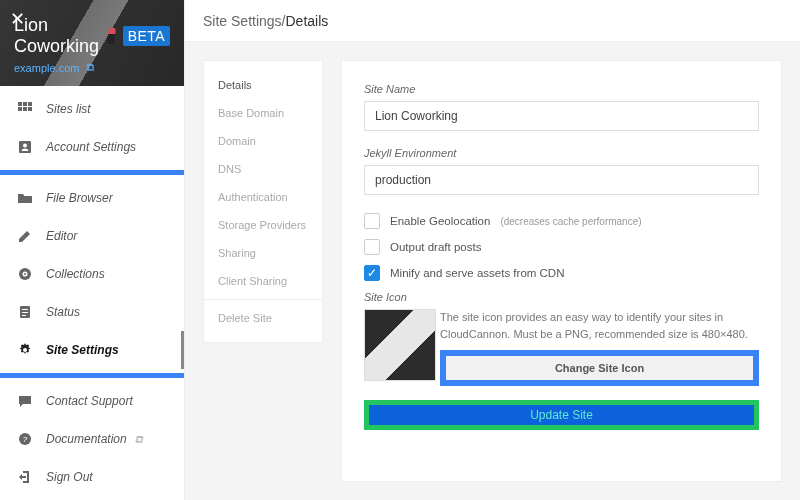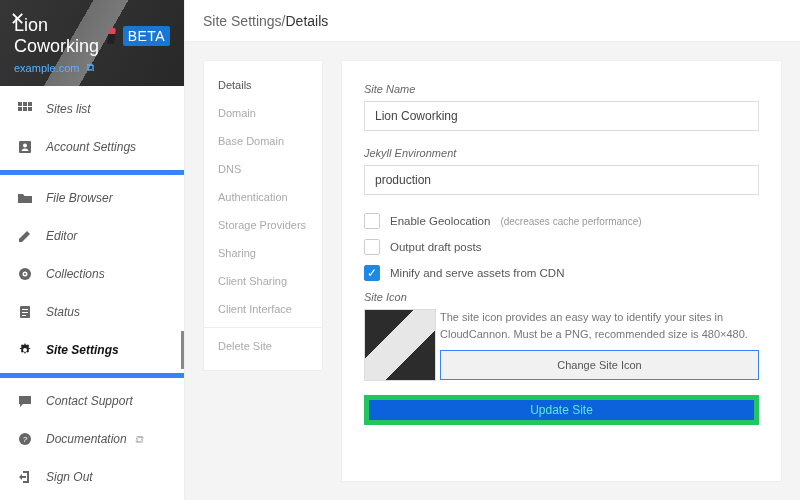--- a/index.html
+++ b/index.html
@@ -212,26 +212,27 @@
     flex-direction: column;
     gap: 8px;
   }
   .site-icon-desc {
     font-size: 11px;
     color: #777;
     line-height: 1.5;
   }
   .btn-secondary {
     width: 100%;
-    height: 30px;
+    height: 36px;
     background: #f1f1f1;
-    border: 1px solid #3b82f6;
+    border: 6px solid #3b82f6;
     font-size: 11px;
     color: #555;
     cursor: pointer;
+    font-weight: bold;
   }
   .btn-primary {
     width: 100%;
     height: 30px;
     background: #0b62da;
     border: 5px solid #22c55e;
     color: #5eead4;
     font-size: 12px;
     cursor: pointer;
     margin-top: 2px;
@@ -365,28 +366,27 @@
 <main class="main">
   <div class="topbar">
     <span>Site Settings</span>
     <span> / </span>
     <span class="crumb-current">Details</span>
   </div>
 
   <div class="content">
     <nav class="settings-nav">
       <div class="s-item selected">Details</div>
+      <div class="s-item">Base Domain</div>
       <div class="s-item">Domain</div>
-      <div class="s-item">Base Domain</div>
       <div class="s-item">DNS</div>
       <div class="s-item">Authentication</div>
       <div class="s-item">Storage Providers</div>
       <div class="s-item">Sharing</div>
       <div class="s-item">Client Sharing</div>
-      <div class="s-item">Client Interface</div>
       <div class="s-sep"></div>
       <div class="s-item">Delete Site</div>
     </nav>
 
     <section class="panel">
       <div class="field-label">Site Name</div>
       <input class="text-input" value="Lion Coworking" style="">
 
       <div class="field-label">Jekyll Environment</div>
       <input class="text-input" value="production" style="">

